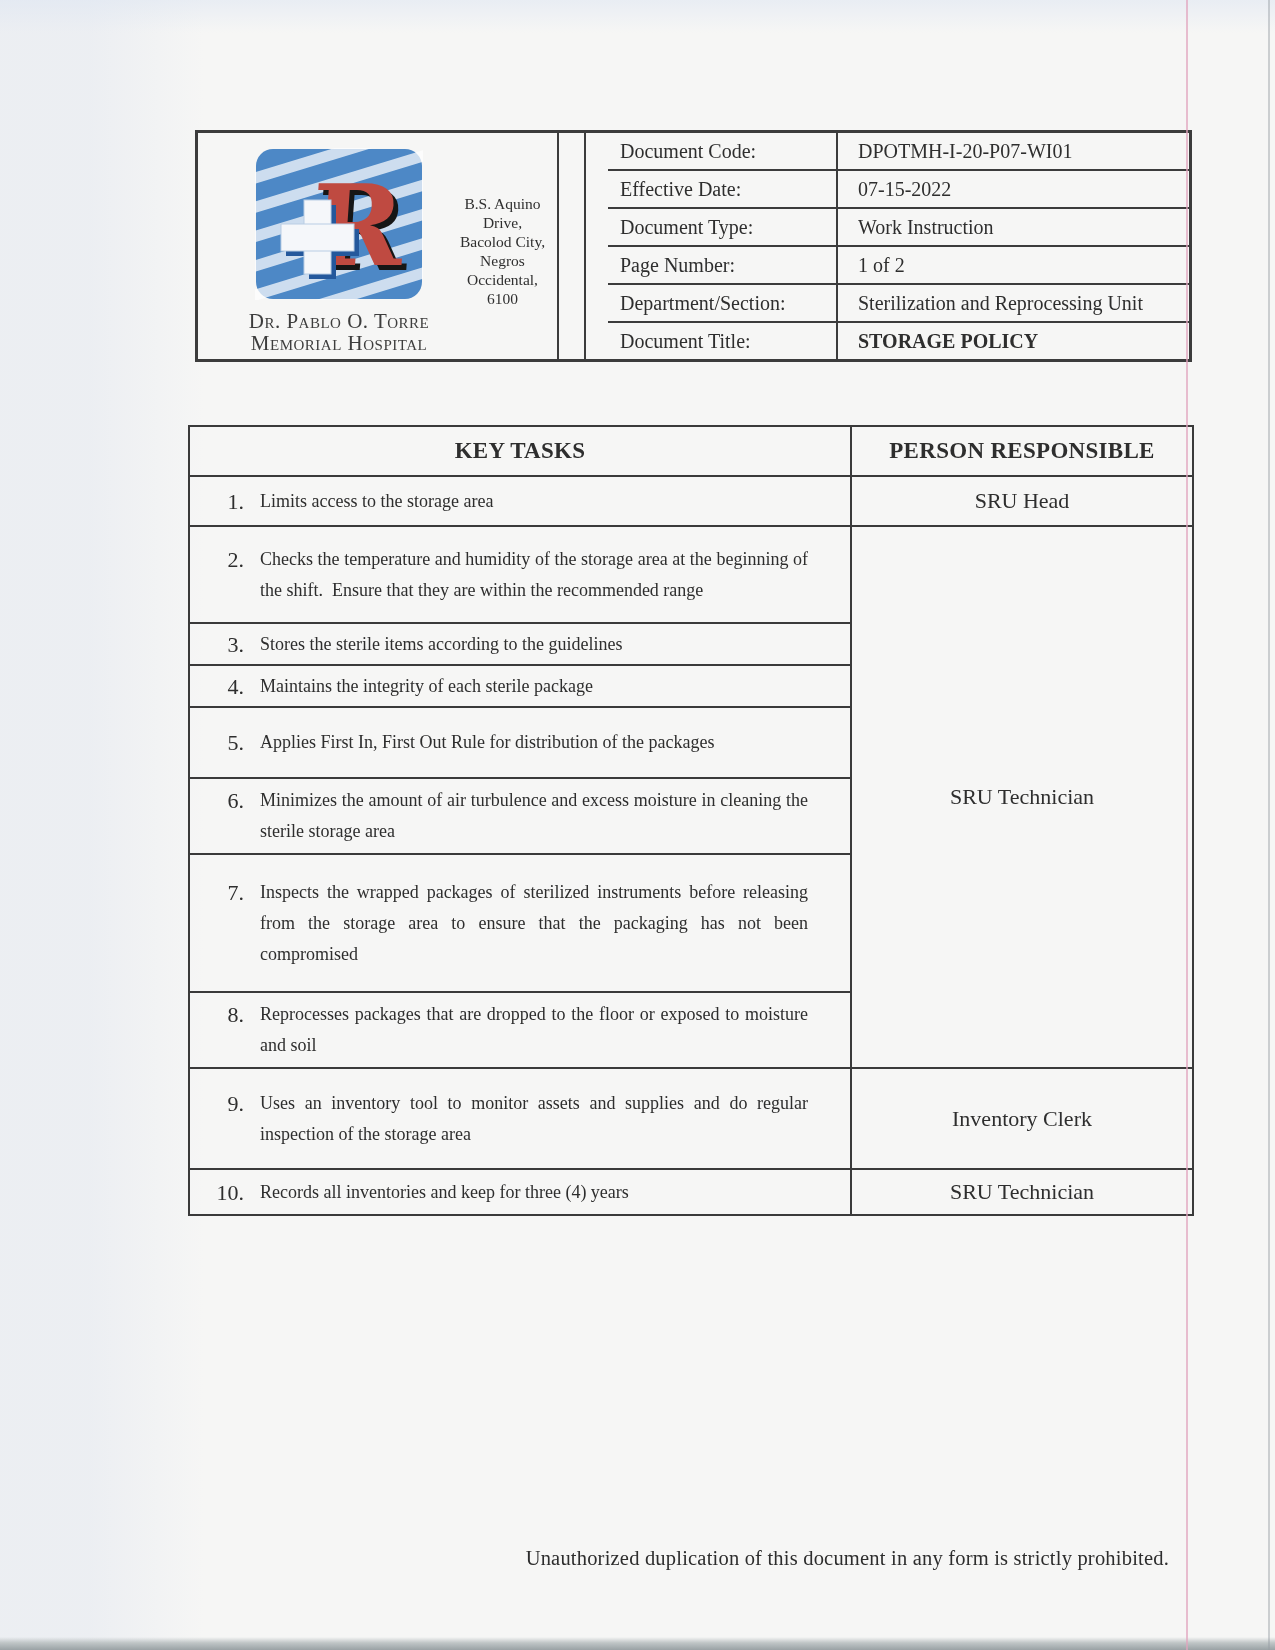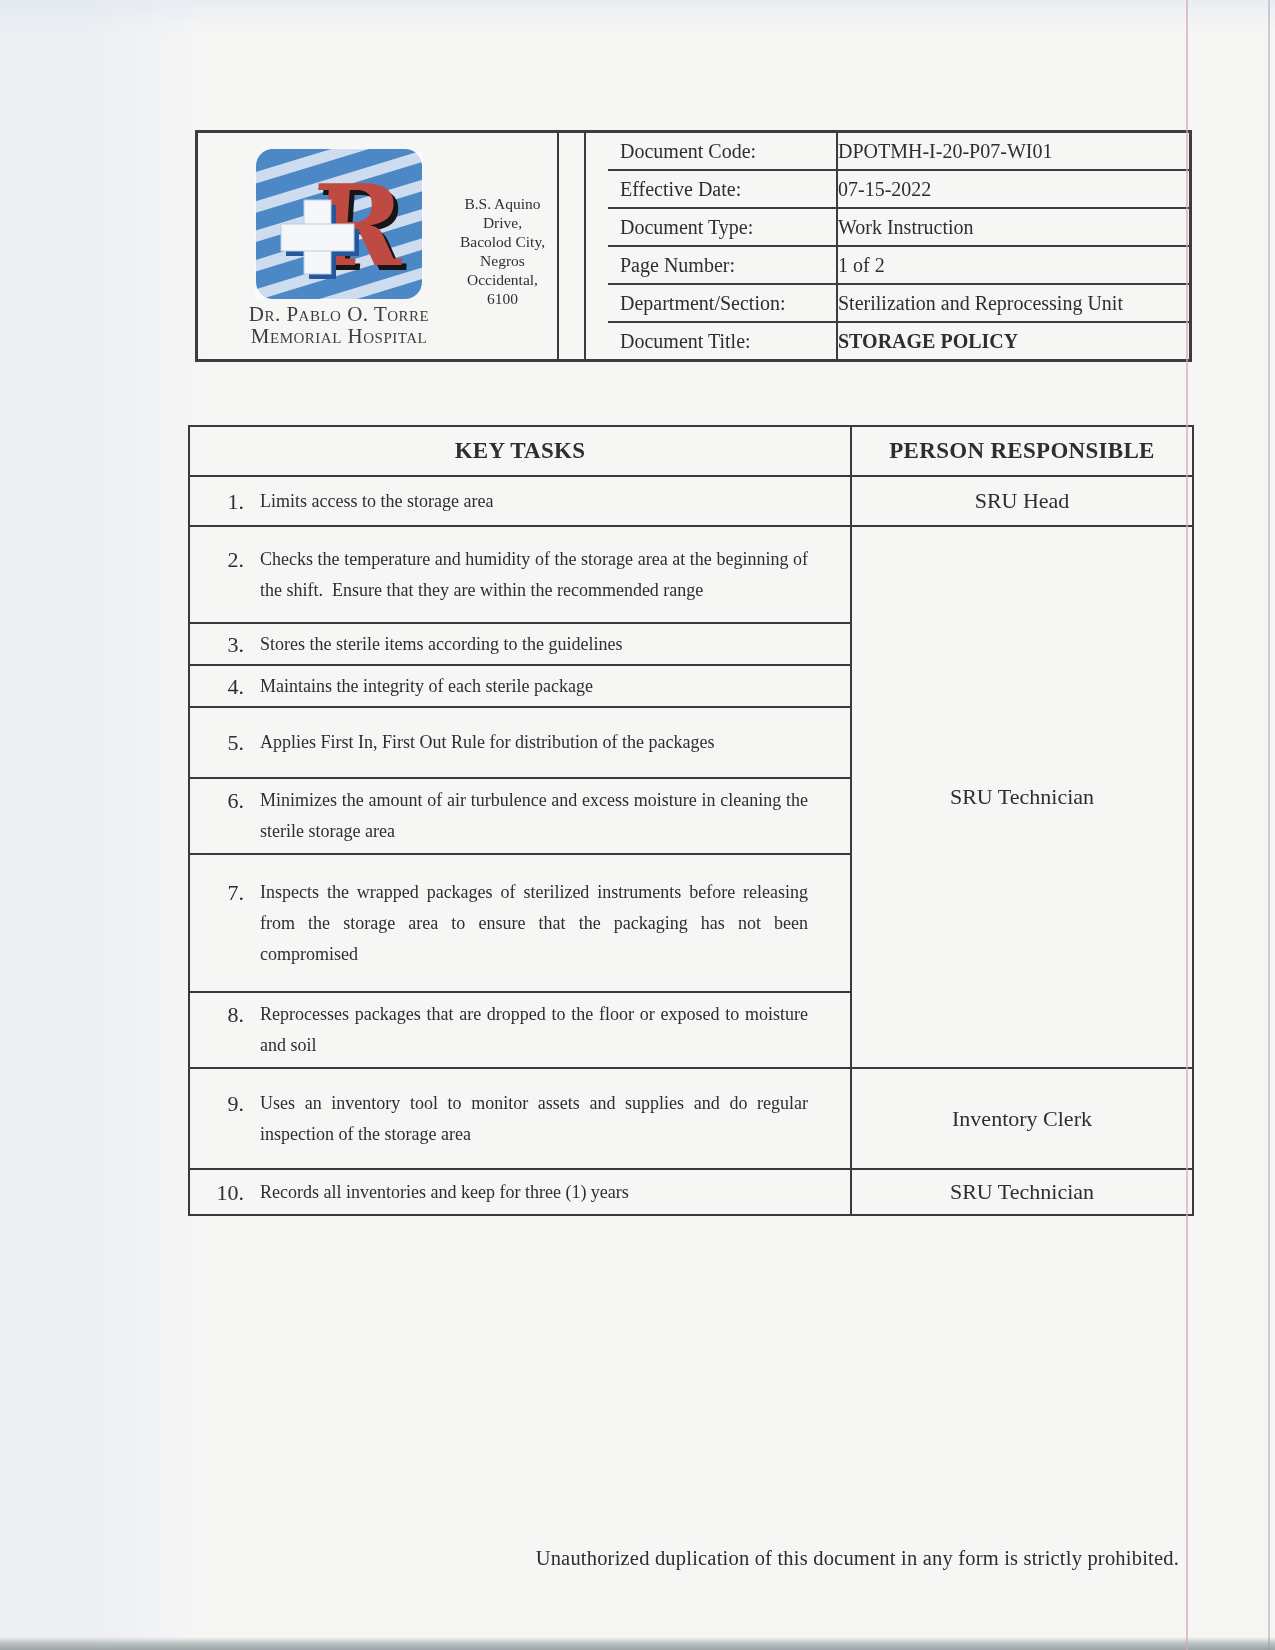--- a/index.html
+++ b/index.html
@@ -24,50 +24,50 @@
 
   
   .doc-header{
     position:absolute;left:195px;top:130px;width:997px;height:232px;
     border:3px solid #3c3c3c;box-sizing:border-box;display:flex;
   }
   .logo-cell{width:361px;border-right:2px solid #3c3c3c;box-sizing:border-box;display:flex;}
   .spacer-cell{width:27px;border-right:2px solid #3c3c3c;box-sizing:border-box;}
   .logo-col{width:218px;margin-left:32px;display:flex;flex-direction:column;align-items:center;}
   .logo-svg{margin-top:15px;width:168px;height:152px;}
-  .hospital-name{margin-top:3px;text-align:center;font-variant-caps:small-caps;
+  .hospital-name{margin-top:10px;text-align:center;font-variant-caps:small-caps;
     font-size:21px;line-height:22px;letter-spacing:.5px;color:#3d3d3d;}
   .address-col{flex:1;display:flex;flex-direction:column;justify-content:center;
     padding-top:10px;text-align:center;font-size:15.5px;line-height:19px;color:#2f2f2f;}
   .meta-col{flex:1;display:flex;flex-direction:column;margin-left:22px;}
   .meta-row{flex:1;display:flex;border-bottom:2px solid #3c3c3c;}
   .meta-row:last-child{border-bottom:none;}
   .meta-label{width:230px;border-right:2px solid #3c3c3c;box-sizing:border-box;
     display:flex;align-items:center;padding-left:12px;font-size:20px;}
-  .meta-value{flex:1;display:flex;align-items:center;padding-left:0;font-size:20px;}
+  .meta-value{flex:1;display:flex;align-items:center;padding-left:20px;font-size:20px;}
   .meta-value.bold{font-weight:bold;}
 
   
   .task-table{
     position:absolute;left:188px;top:425px;width:1004px;
     border-collapse:collapse;table-layout:fixed;
   }
   .task-table td,.task-table th{
     border:2px solid #3a3a3a;box-sizing:border-box;vertical-align:middle;
   }
   .task-table th{font-size:23px;font-weight:bold;text-align:center;letter-spacing:.3px;}
   .task-cell{padding:4px 42px 4px 8px;}
   .task-inner{display:flex;}
   .task-num{width:46px;flex:none;text-align:right;margin-right:16px;
     font-size:22px;line-height:31px;}
   .task-text{flex:1;font-size:18px;line-height:31px;text-align:justify;}
   .resp-cell{text-align:center;font-size:22px;padding:2px 6px;}
 
   .doc-footer{
-    position:absolute;top:1547px;right:96px;font-size:20.5px;color:#2d2d2d;
+    position:absolute;top:1547px;right:106px;font-size:20.5px;color:#2d2d2d;
     letter-spacing:.2px;
   }
 </style>
 </head>
 <body>
 
 <div class="page">
 
   <div class="doc-header">
     <div class="logo-cell">
@@ -216,21 +216,21 @@
         <div class="task-num">9.</div>
         <div class="task-text">Uses an inventory tool to monitor assets and supplies and do regular inspection of the storage area</div>
       </div>
           </td>
       <td class="resp-cell">Inventory Clerk</td>
     </tr>
     <tr style="height:46px">
       <td class="task-cell">
             <div class="task-inner">
         <div class="task-num">10.</div>
-        <div class="task-text">Records all inventories and keep for three (1) years</div>
+        <div class="task-text">Records all inventories and keep for three (4) years</div>
       </div>
           </td>
       <td class="resp-cell">SRU Technician</td>
     </tr>
   </tbody>
     </table>
 
   <div class="doc-footer">Unauthorized duplication of this document in any form is strictly prohibited.</div>
 
   <div class="pink-line"></div>

